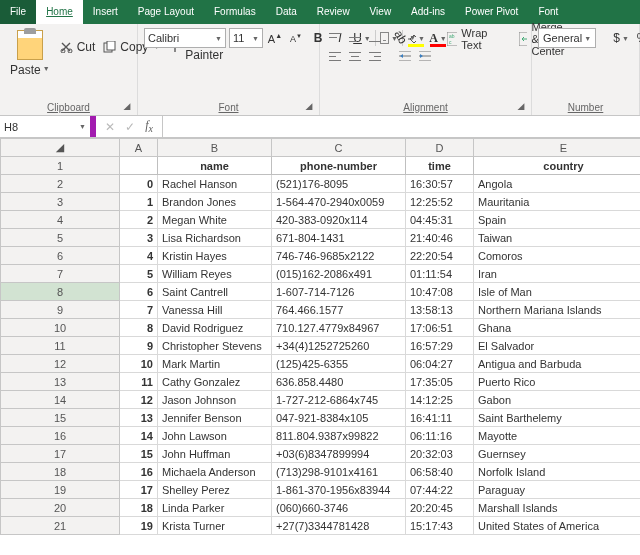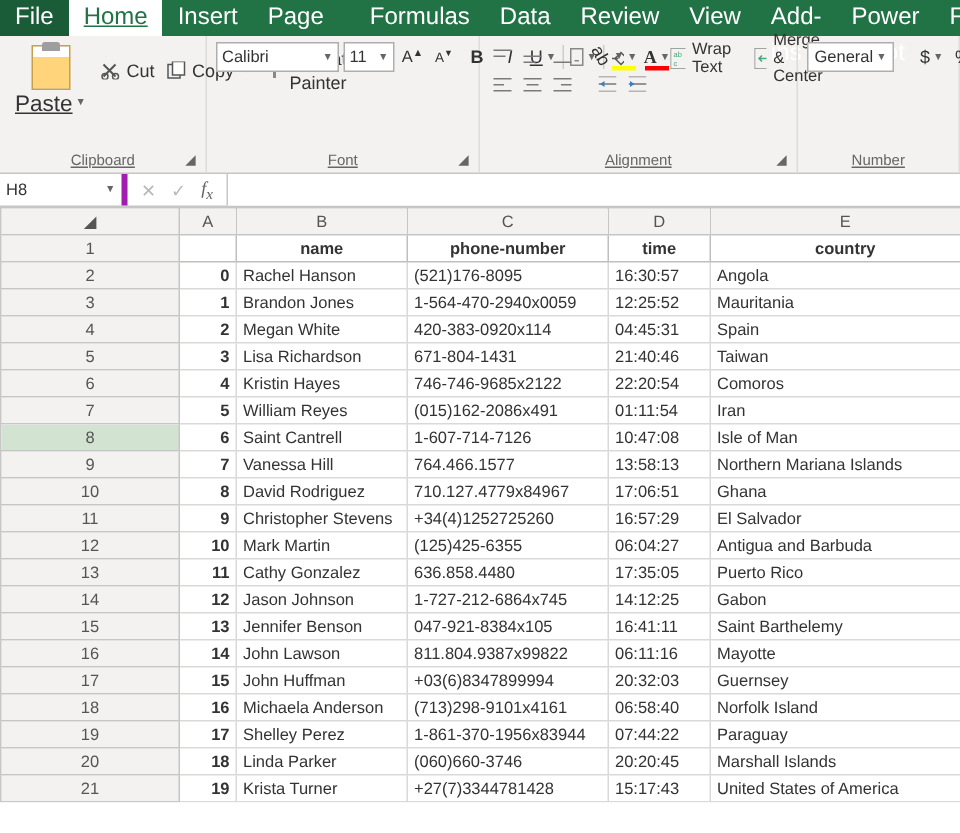--- a/index.html
+++ b/index.html
@@ -24,21 +24,21 @@
   .tabs-bar {
     display: flex;
     background: var(--excel-green);
     height: 24px;
     align-items: stretch;
   }
   .tab {
     padding: 0 10px;
     line-height: 24px;
     color: #fff;
-    font-size: 16px;
+    font-size: 10px;
     cursor: pointer;
   }
   .tab.file { background: #1a5c38; }
   .tab.active { background: #fff; color: var(--excel-green); text-decoration: underline; }
   
   .ribbon {
     display: flex;
     background: var(--ribbon-bg);
     border-bottom: 1px solid #c6c6c6;
     height: 92px;
@@ -74,21 +74,21 @@
   .btn { padding: 1px 3px; cursor: pointer; border-radius: 2px; line-height: 16px; }
   .paste-block { display: flex; flex-direction: column; align-items: center; padding: 2px 4px; }
   .paste-icon {
     width: 26px; height: 30px; background: linear-gradient(#fff 0 25%, #ffd47a 25% 100%);
     border: 1px solid #c9a04a; position: relative;
   }
   .paste-icon::before {
     content: ""; position: absolute; top: -3px; left: 6px; width: 12px; height: 6px;
     background: #9e9e9e; border-radius: 2px 2px 0 0;
   }
-  .paste-label { font-size: 15px; margin-top: 2px; text-decoration: underline; }
+  .paste-label { font-size: 12px; margin-top: 2px; }
   .dd { font-size: 7px; color: #666; padding-left: 2px; }
   .cut-icon svg, .copy-icon svg, .fp-icon svg { display:block; }
   .font-box, .size-box {
     border: 1px solid #aeaeae; background: #fff; height: 20px; font-size: 11px;
     padding: 1px 3px; display: flex; align-items: center; justify-content: space-between;
   }
   .font-box { width: 82px; }
   .size-box { width: 34px; }
   .mini-btn { width: 18px; height: 18px; display:inline-flex; align-items:center; justify-content:center; font-size: 12px; cursor:pointer;}
   .color-underline { position: relative; }
@@ -101,21 +101,21 @@
   .align-row { display:flex; gap:2px; }
   .align-ico { width:16px; height:14px; display:flex; flex-direction:column; justify-content:space-around; padding:1px 2px; }
   .align-ico span { height:1px; background:#7a7a7a; }
   .wrap-btn, .merge-btn {
     display:flex; align-items:center; gap:4px; padding:2px 5px; font-size:11px; cursor:pointer;
     height: 22px;
   }
   .num-box { border:1px solid #aeaeae; background:#fff; width:108px; height:20px; display:flex; align-items:center; justify-content:space-between; padding:1px 4px; font-size:11px;}
   
   .fx-row { display:flex; height:22px; border-bottom:1px solid #c6c6c6; background:#fff; align-items:stretch;}
-  .name-box { width:85px; border-right:4px solid #a21caf; display:flex; align-items:center; padding:0 4px; font-size:11px; justify-content:space-between;}
+  .name-box { width:96px; border-right:6px solid #a21caf; display:flex; align-items:center; padding:0 4px; font-size:11px; justify-content:space-between;}
   .fx-controls { display:flex; align-items:center; padding:0 4px; color:#b9b9b9; border-right:1px solid #c6c6c6;}
   .fx-controls span { padding:0 5px; font-size:12px; }
   .fx-controls .fx { font-style:italic; font-family:"Times New Roman",serif; color:#616161;}
   .formula-input { flex:1; border:none; outline:none; padding:0 4px; font-size:11px;}
   
   .sheet { position:relative; overflow:hidden; }
   table.grid { border-collapse:collapse; table-layout:fixed; width: 654px; }
   table.grid th, table.grid td {
     border:1px solid var(--grid-line);
     padding:0 4px; height:18px; font-size:11px; white-space:nowrap; overflow:hidden;
@@ -318,21 +318,21 @@
               </svg>
             </div>
           <div class="mini-btn">
               <svg width="12" height="10">
                 <path d="M0 0h12M0 5h12M0 10h12" stroke="#777"></path>
                 <path d="M1 3 L4 5 L1 7" fill="#3a7ebf"></path>
               </svg>
             </div>
         </div>
       </div>
-      <div class="ribbon-col" style="gap:0;">
+      <div class="ribbon-col" style="gap:16px;">
         <div class="wrap-btn">
           <svg width="16" height="14">
               <rect x="0" y="0" width="16" height="14" fill="none" stroke="#888"></rect>
               <text x="2" y="6" font-size="5" fill="#4a7">ab</text>
               <text x="2" y="12" font-size="5" fill="#4a7">c</text>
             </svg>
           <span>Wrap Text</span>
         </div>
         <div class="wrap-btn">
           <svg width="16" height="14">

